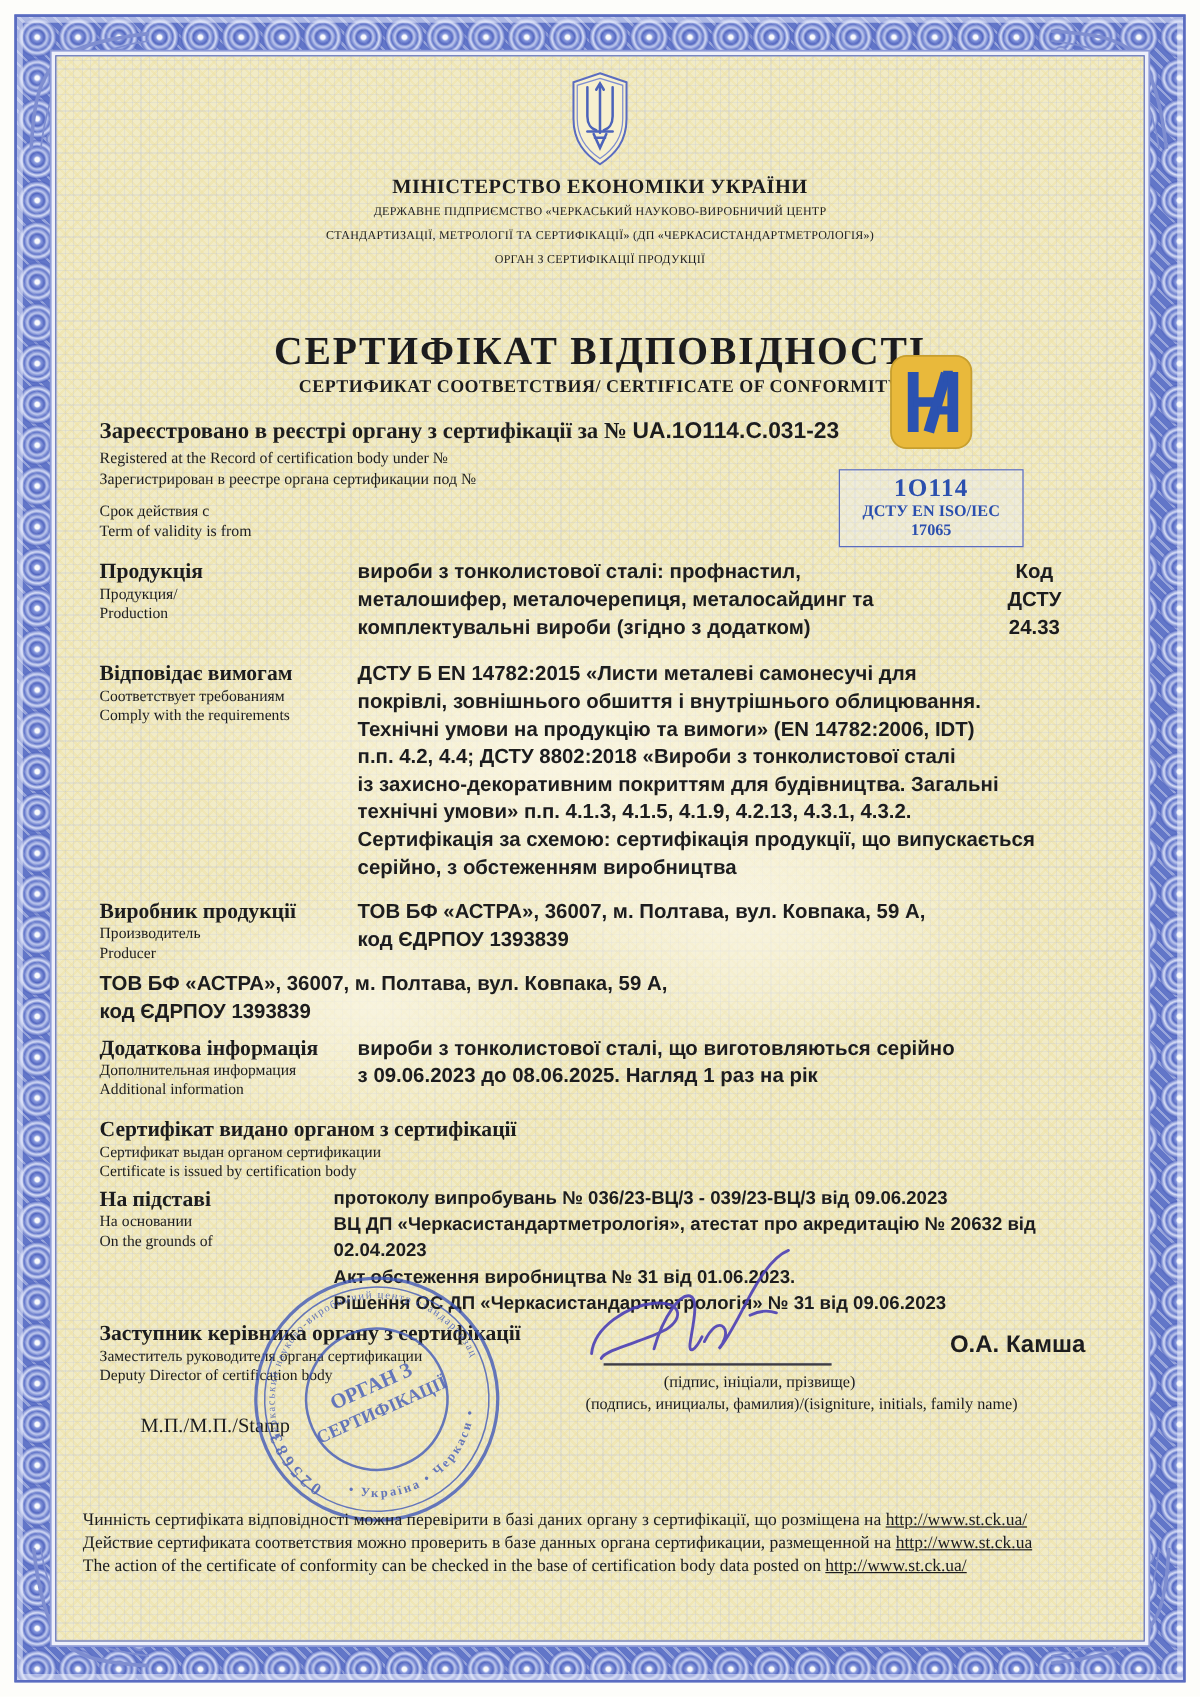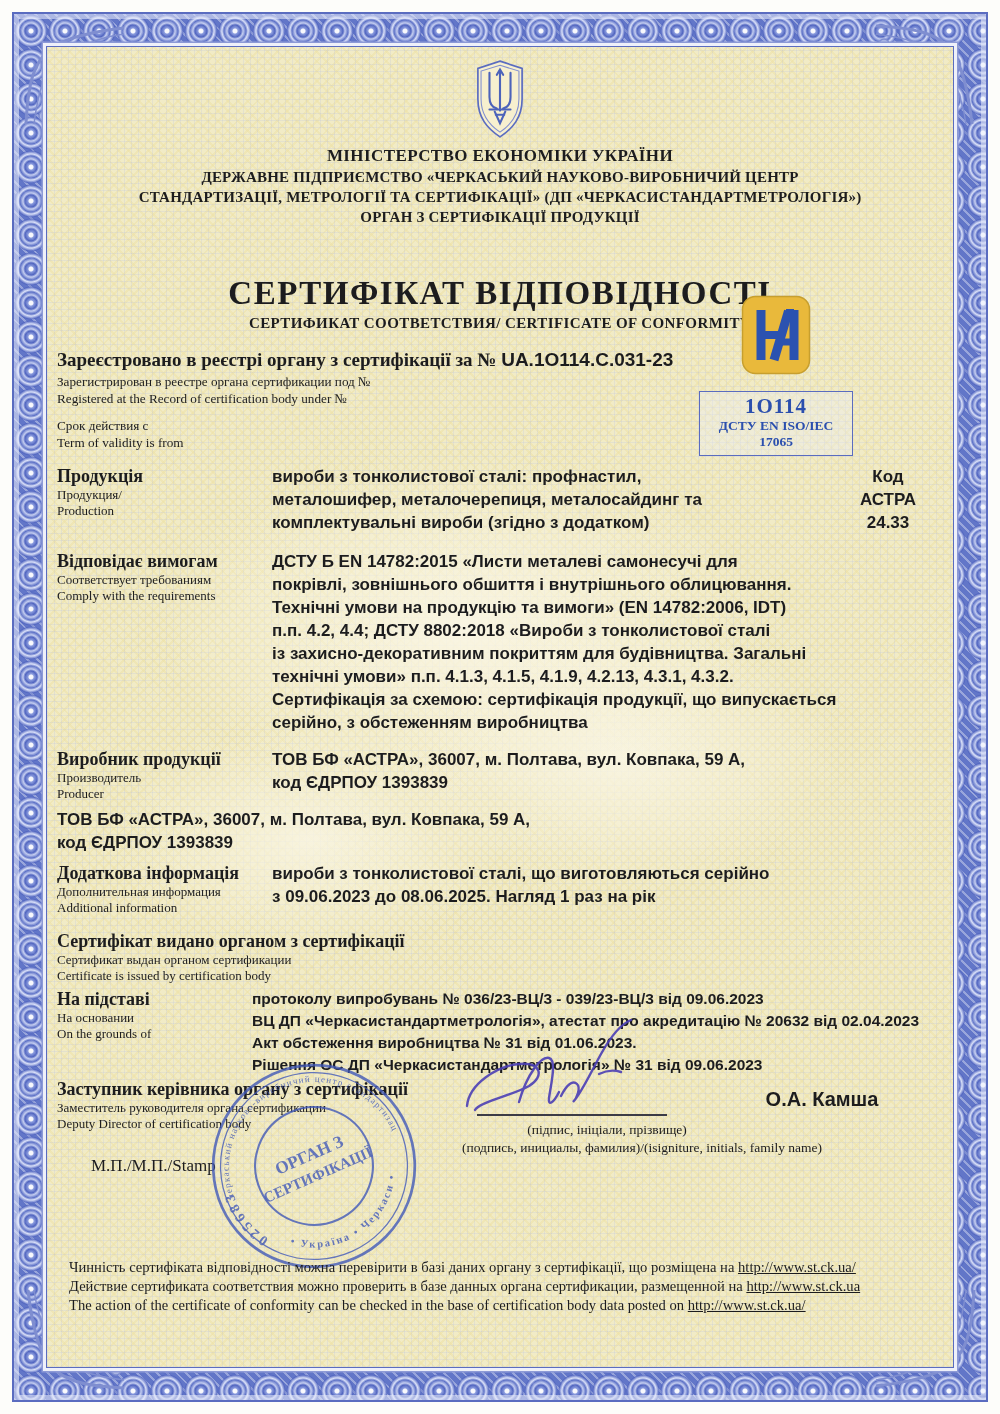--- a/index.html
+++ b/index.html
@@ -26,27 +26,27 @@
     box-shadow:0 0 0 3px #eef0fa, 0 0 0 4.5px #8d9ad6;
     background-color:#f1ebc6;
     background-image:
       radial-gradient(420px 240px at 46% 44%, rgba(250,246,229,.95), rgba(250,246,229,0) 72%),
       radial-gradient(320px 190px at 63% 54%, rgba(249,245,227,.9), rgba(249,245,227,0) 70%),
       radial-gradient(280px 160px at 29% 60%, rgba(249,245,227,.85), rgba(249,245,227,0) 70%),
       repeating-linear-gradient(0deg, rgba(176,186,226,.20) 0 1px, rgba(0,0,0,0) 1px 7px),
       repeating-linear-gradient(90deg, rgba(176,186,226,.20) 0 1px, rgba(0,0,0,0) 1px 7px),
       repeating-linear-gradient(45deg, rgba(238,226,168,.55) 0 2px, rgba(0,0,0,0) 2px 7px),
       repeating-linear-gradient(-45deg, rgba(238,226,168,.55) 0 2px, rgba(0,0,0,0) 2px 7px);
-    padding:0 10px; box-sizing:border-box;
+    padding:0 36px; box-sizing:border-box;
   }
   
   .hdr{text-align:center;padding-top:10px;}
   .emblem{display:block;margin:2px auto 6px;}
   .hdr-line1{font-weight:bold;font-size:17px;line-height:22px;letter-spacing:.4px;}
-  .hdr-line{font-weight:bold;font-size:15px;line-height:20px;letter-spacing:.2px;}
+  .hdr-line{font-weight:normal;font-size:10px;line-height:20px;letter-spacing:.2px;}
   
   .title-block{text-align:center;margin-top:46px;}
   .title-main{font-size:33px;font-weight:bold;letter-spacing:1.5px;line-height:40px;margin:0;}
   .title-sub{font-size:15px;font-weight:bold;letter-spacing:.4px;line-height:20px;}
   
   .reg{margin-top:14px;}
   .line-bold-serif{font-size:19px;font-weight:bold;line-height:26px;white-space:pre;}
   .num-sans{font-family:"Liberation Sans",sans-serif;}
   .small-line{font-size:13.2px;line-height:17px;}
   
@@ -174,41 +174,41 @@
         </g>
       </svg>
       <div class="accred-box">
         <div class="accred-num">1О114</div>
         <div class="accred-std">ДСТУ EN ISO/ІЕС 17065</div>
       </div>
     </div>
 
     <div class="reg">
       <div class="line-bold-serif"><span>Зареєстровано в реєстрі органу з сертифікації за № </span><span class="num-sans">UA.1О114.С.031-23</span></div>
+      <div class="small-line">Registered at the Record of certification body under №</div>
       <div class="small-line">Зарегистрирован в реестре органа сертификации под №</div>
-      <div class="small-line">Registered at the Record of certification body under №</div>
     </div>
 
     <div class="validity">
       <div class="small-line">Срок действия с</div>
       <div class="small-line">Term of validity is from</div>
     </div>
 
     <div class="row row-production">
       <div class="lbl">
         <div class="lbl-ua">Продукція</div>
         <div class="lbl-sub">Продукция/</div>
         <div class="lbl-sub">Production</div>
       </div>
       <div class="val">вироби з тонколистової сталі: профнастил,
 металошифер, металочерепиця, металосайдинг та
 комплектувальні вироби (згідно з додатком)</div>
       <div class="code-col">
         <div>Код</div>
-        <div>АСТРА</div>
+        <div>ДСТУ</div>
         <div>24.33</div>
       </div>
     </div>
 
     <div class="row row-requirements">
       <div class="lbl">
         <div class="lbl-ua">Відповідає вимогам</div>
         <div class="lbl-sub">Соответствует требованиям</div>
         <div class="lbl-sub">Comply with the requirements</div>
       </div>

